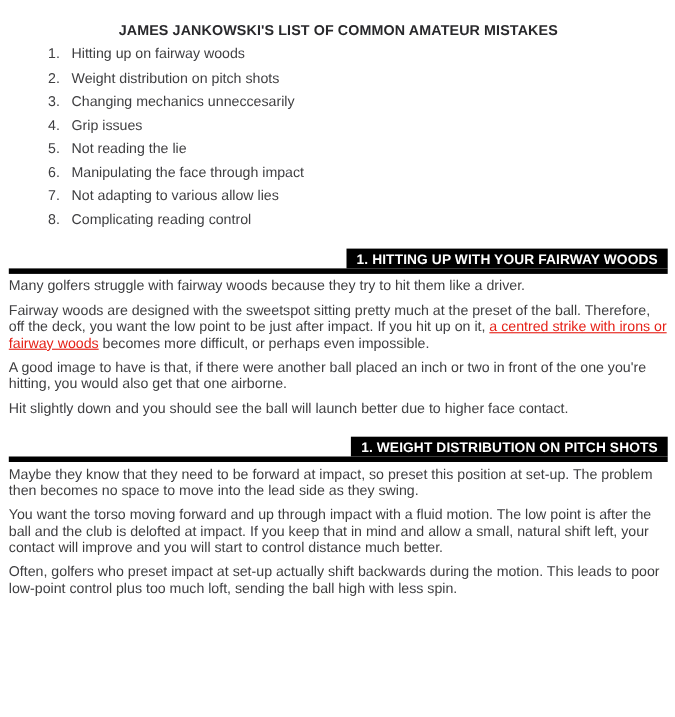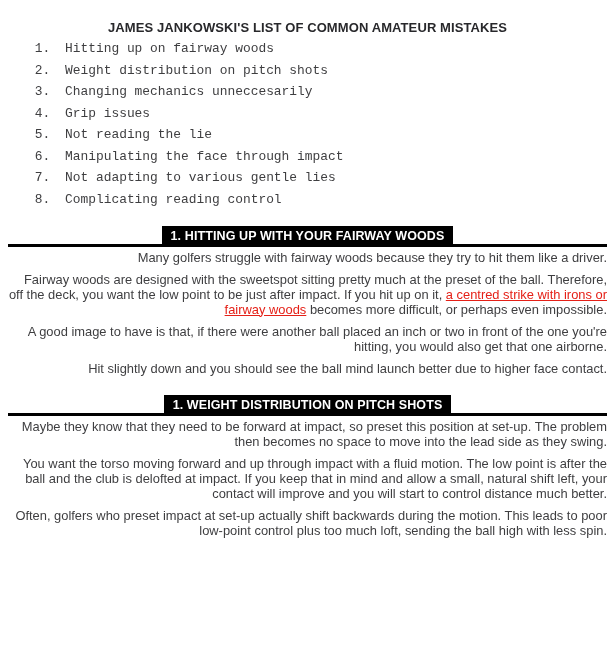--- a/index.html
+++ b/index.html
@@ -23,48 +23,46 @@
     margin: 0 0 6px 0;
     text-align: center;
     font-size: 13px;
     font-weight: bold;
     color: #28282b;
     letter-spacing: 0.1px;
   }
   ol.toc {
     margin: 6px 0 0 0;
     padding-left: 50px;
-    font-family: Liberation Mono, monospace;
   }
   ol.toc li {
     margin-bottom: 6.5px;
     padding-left: 7px;
     line-height: 15px;
     color: #3e3e40;
   }
   .section-header {
-    text-align: center;
-    border-bottom: 3px solid #000000;
+    text-align: right;
+    border-bottom: 5px solid #000000;
     margin: 19px 0 3px 0;
     line-height: 0;
   }
   .section-header .hdr-box {
     display: inline-block;
     background: #000000;
     color: #ffffff;
     font-weight: bold;
     font-size: 12.5px;
     line-height: 14px;
     padding: 3px 9px 1px 9px;
     vertical-align: bottom;
     letter-spacing: 0.1px;
   }
   p.para {
     margin: 0 0 7px 0;
-    text-align: right;
   }
   p.gap-before {
   }
   a.doc-link {
     color: #e52017;
     text-decoration: underline;
     cursor: pointer;
   }
 </style>
 </head>
@@ -74,35 +72,35 @@
 
   <h1 class="doc-title">JAMES JANKOWSKI'S LIST OF COMMON AMATEUR MISTAKES</h1>
 
   <ol class="toc">
     <li>Hitting up on fairway woods</li>
     <li>Weight distribution on pitch shots</li>
     <li>Changing mechanics unneccesarily</li>
     <li>Grip issues</li>
     <li>Not reading the lie</li>
     <li>Manipulating the face through impact</li>
-    <li>Not adapting to various gentle lies</li>
+    <li>Not adapting to various allow lies</li>
     <li>Complicating reading control</li>
   </ol>
 
   <div class="section-header">
     <span class="hdr-box">1. HITTING UP WITH YOUR FAIRWAY WOODS</span>
   </div>
 
   <p class="para">Many golfers struggle with fairway woods because they try to hit them like a driver.</p>
 
   <p class="para"><span>Fairway woods are designed with the sweetspot sitting pretty much at the preset of the ball. Therefore, off the deck, you want the low point to be just after impact. If you hit up on it, </span><a class="doc-link">a centred strike with irons or fairway woods</a><span> becomes more difficult, or perhaps even impossible.</span></p>
 
   <p class="para gap-before">A good image to have is that, if there were another ball placed an inch or two in front of the one you're hitting, you would also get that one airborne.</p>
 
-  <p class="para">Hit slightly down and you should see the ball mind launch better due to higher face contact.</p>
+  <p class="para">Hit slightly down and you should see the ball will launch better due to higher face contact.</p>
 
   <div class="section-header">
     <span class="hdr-box">1. WEIGHT DISTRIBUTION ON PITCH SHOTS</span>
   </div>
 
 
   <p class="para">Maybe they know that they need to be forward at impact, so preset this position at set-up. The problem then becomes no space to move into the lead side as they swing.</p>
 
 
   <p class="para">You want the torso moving forward and up through impact with a fluid motion. The low point is after the ball and the club is delofted at impact. If you keep that in mind and allow a small, natural shift left, your contact will improve and you will start to control distance much better.</p>

